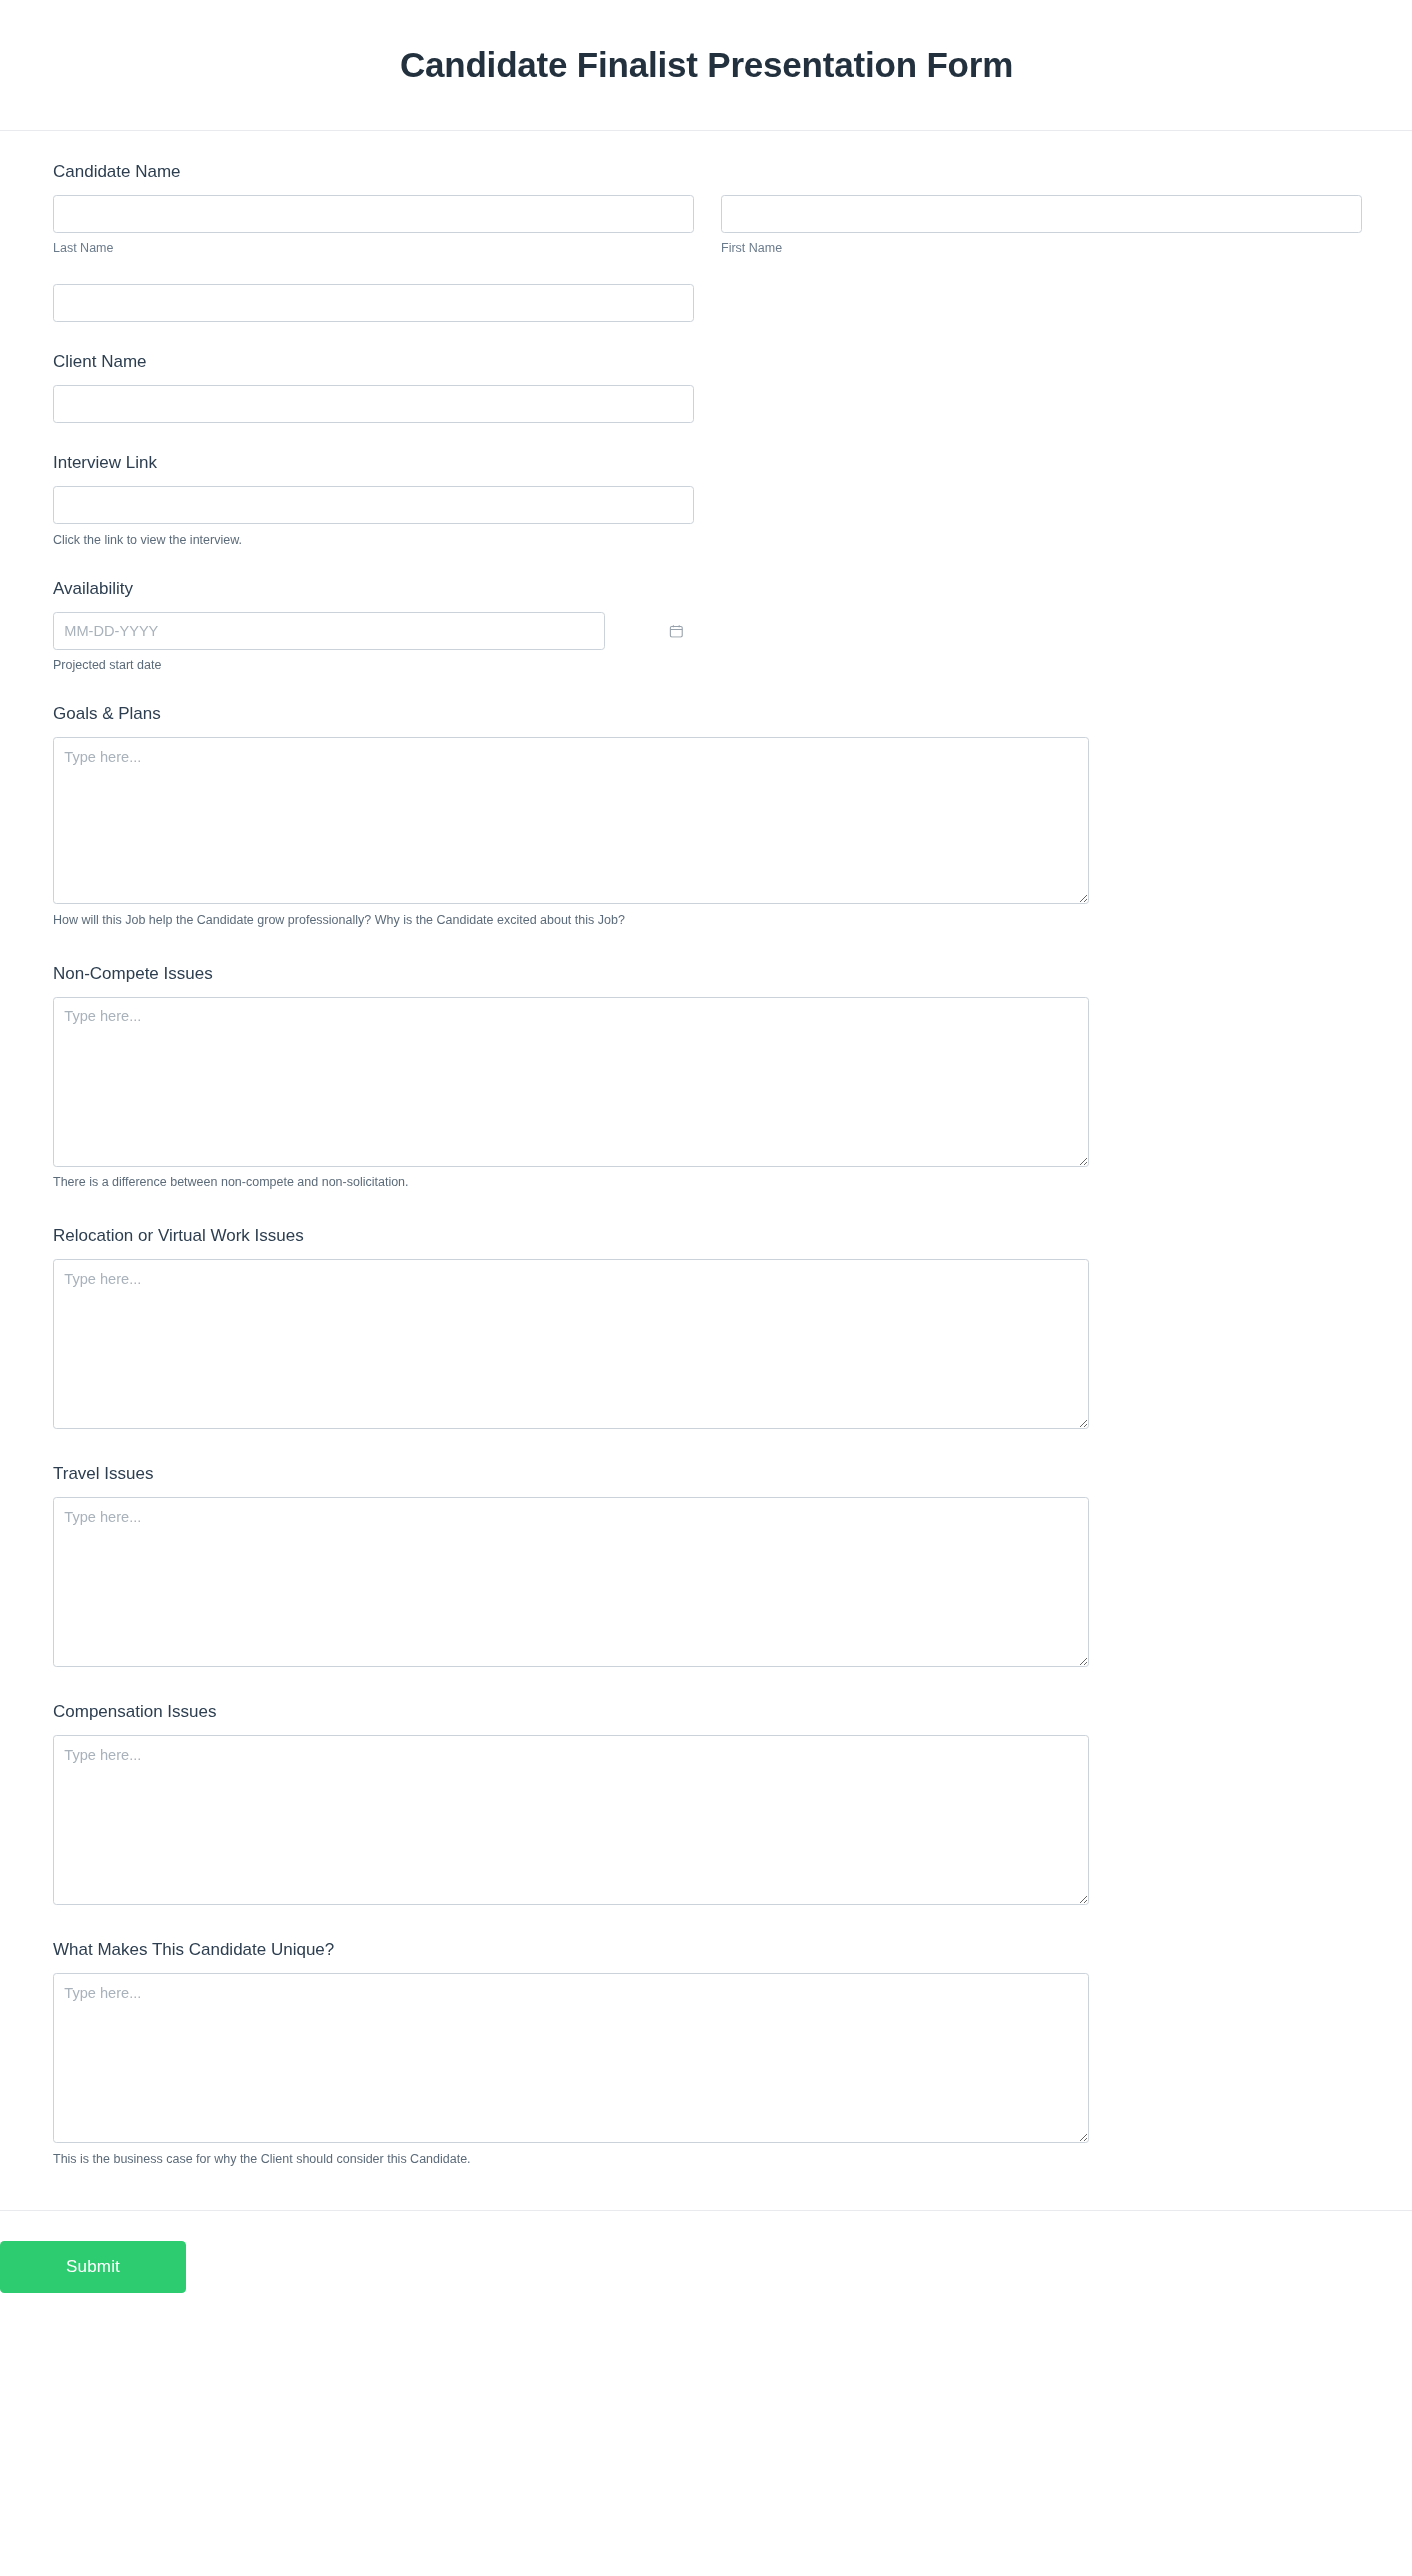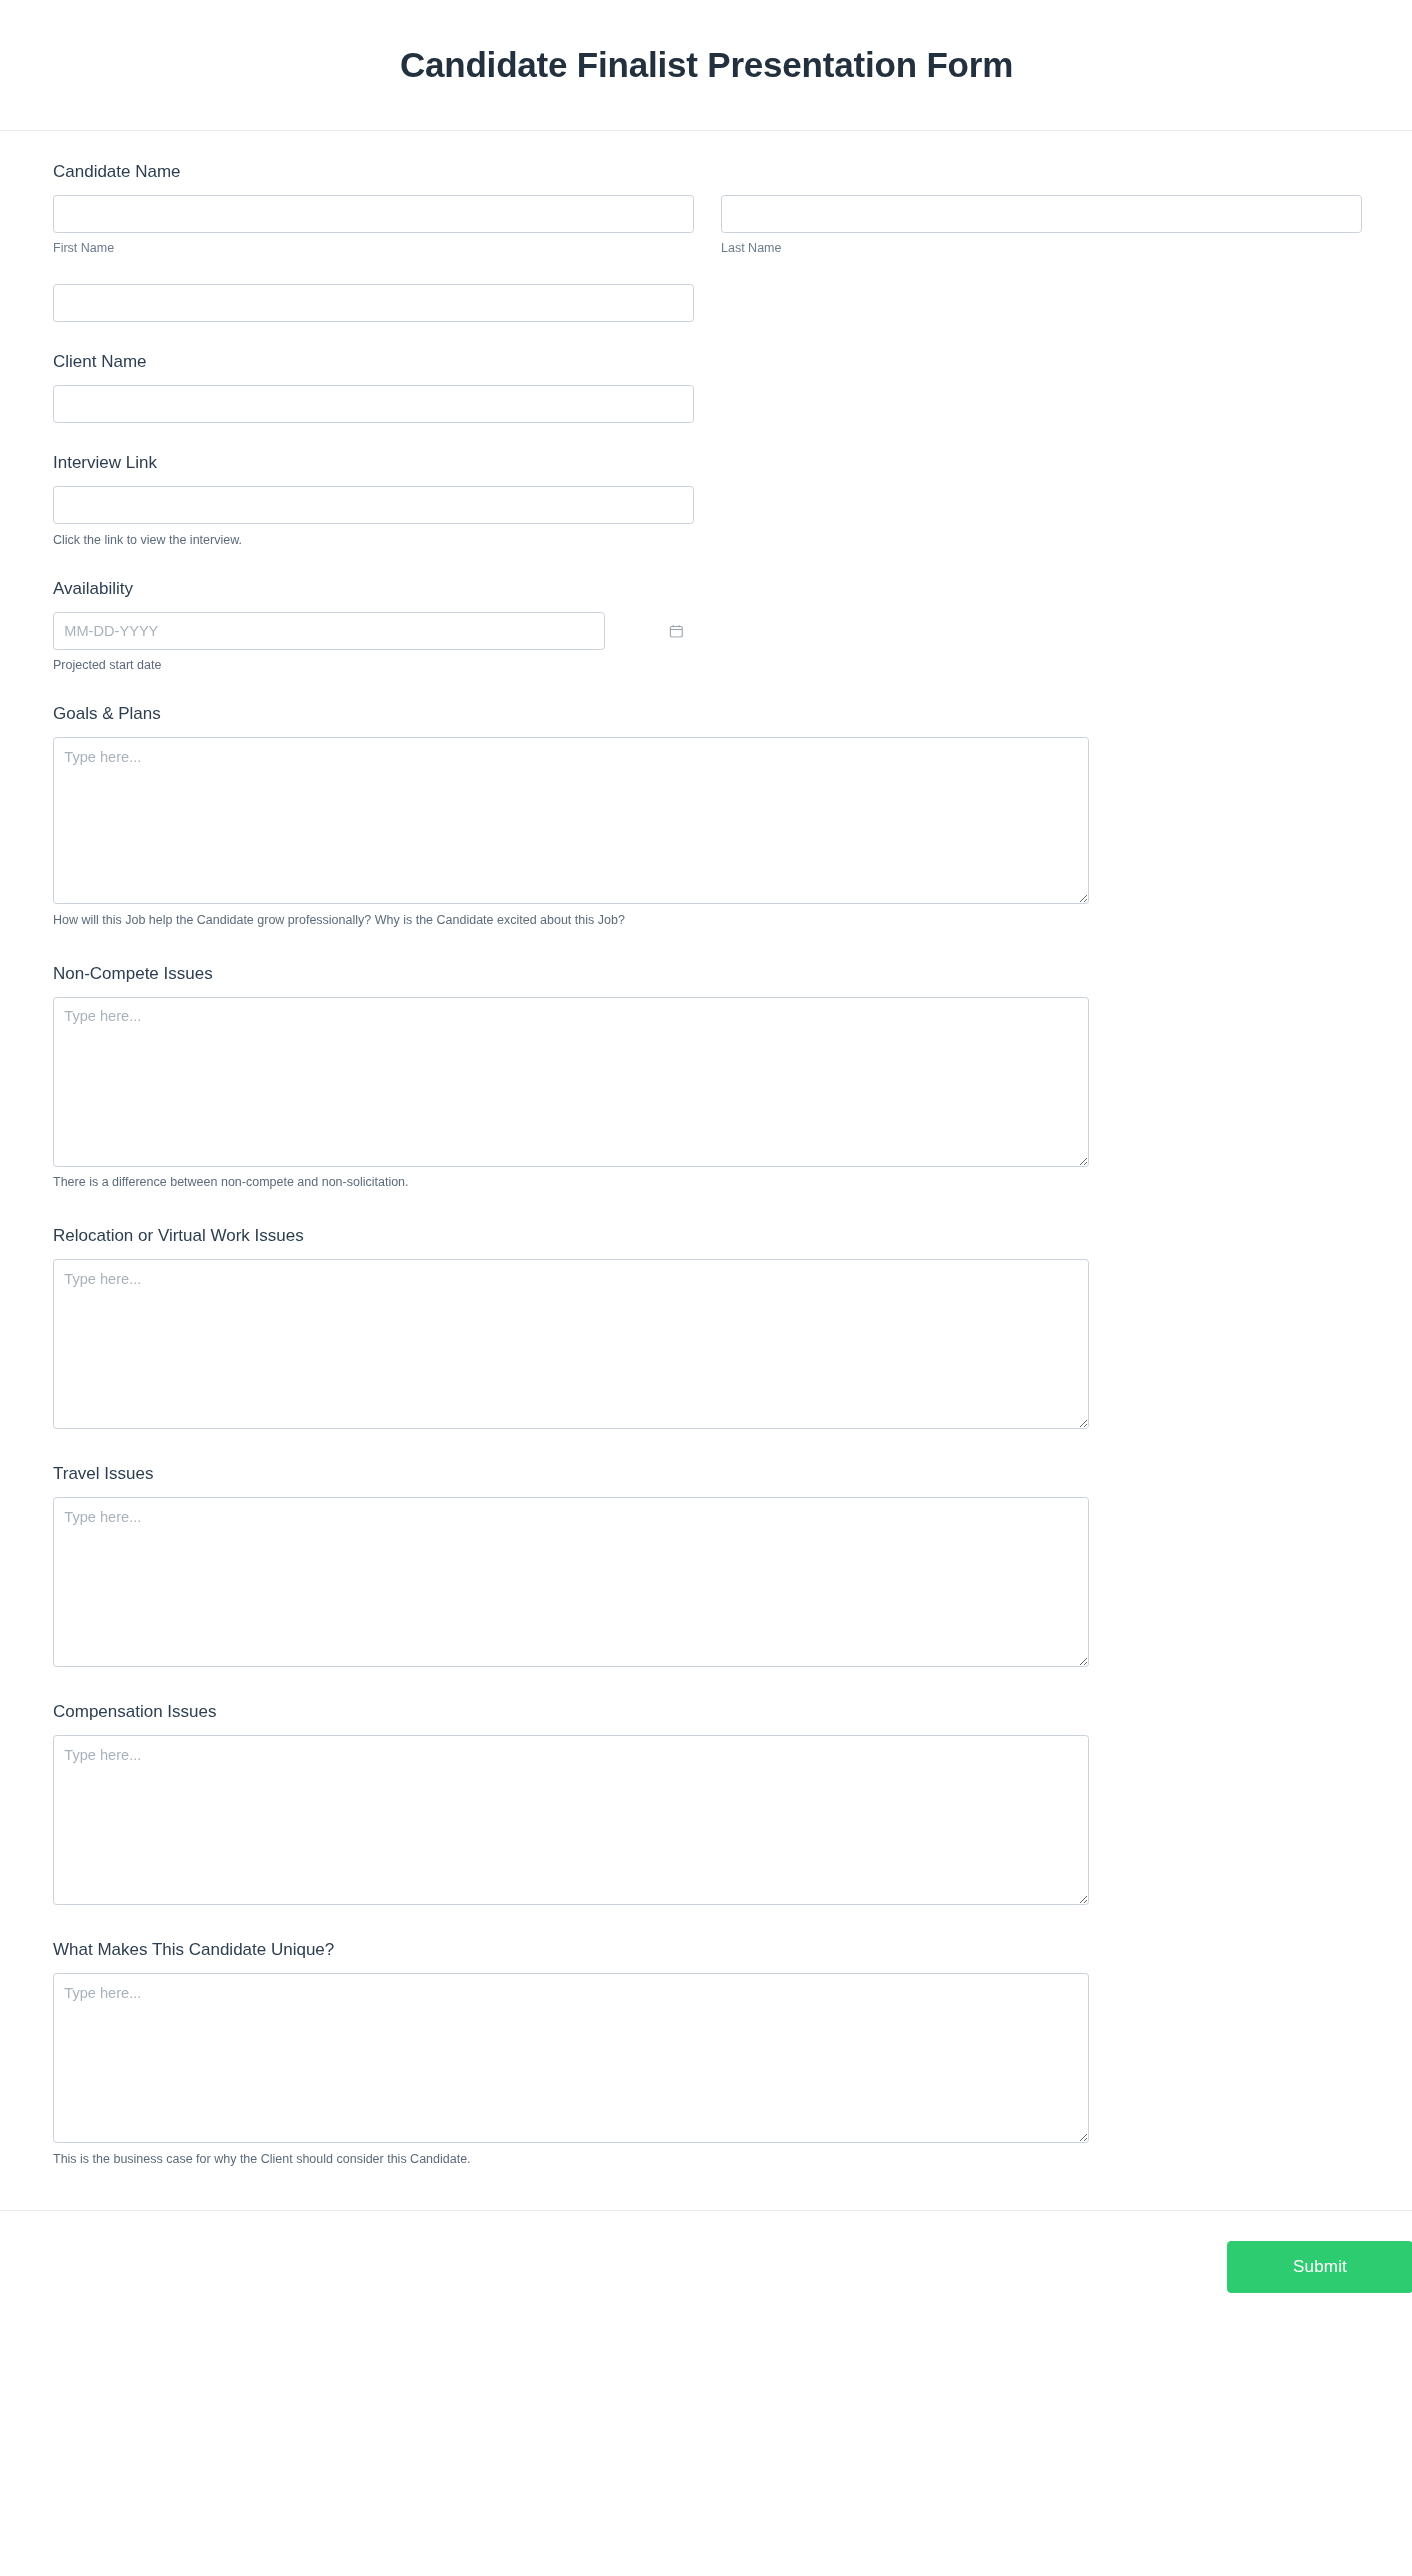--- a/index.html
+++ b/index.html
@@ -118,21 +118,21 @@
 
   .field-block.tall { margin-bottom: 33px; }
 
   
   .form-footer {
     border-top: 0.9px solid #e8eaed;
     margin-top: 42px;
     height: 114px;
     display: flex;
     align-items: center;
-    justify-content: flex-end;
+    justify-content: flex-start;
   }
   .submit-button {
     background: #2ecc71;
     color: #ffffff;
     border: none;
     border-radius: 4.3px;
     width: 186px;
     height: 52px;
     font-size: 17px;
     font-family: "Liberation Sans", sans-serif;
@@ -149,25 +149,25 @@
     <h1 class="form-title">Candidate Finalist Presentation Form</h1>
   </div>
 
   <div class="form-body">
 
     <div class="field-block">
       <label class="field-label">Candidate Name</label>
       <div class="name-row">
         <div class="name-col">
           <input class="text-input" type="text" placeholder="" style="">
-          <span class="sub-label">First Name</span>
+          <span class="sub-label">Last Name</span>
         </div>
         <div class="name-col">
           <input class="text-input" type="text" placeholder="" style="">
-          <span class="sub-label">Last Name</span>
+          <span class="sub-label">First Name</span>
         </div>
       </div>
     </div>
 
     <div class="field-block">
       <input class="text-input" type="text" placeholder="" style="">
     </div>
 
     <div class="field-block">
       <label class="field-label">Client Name</label>

